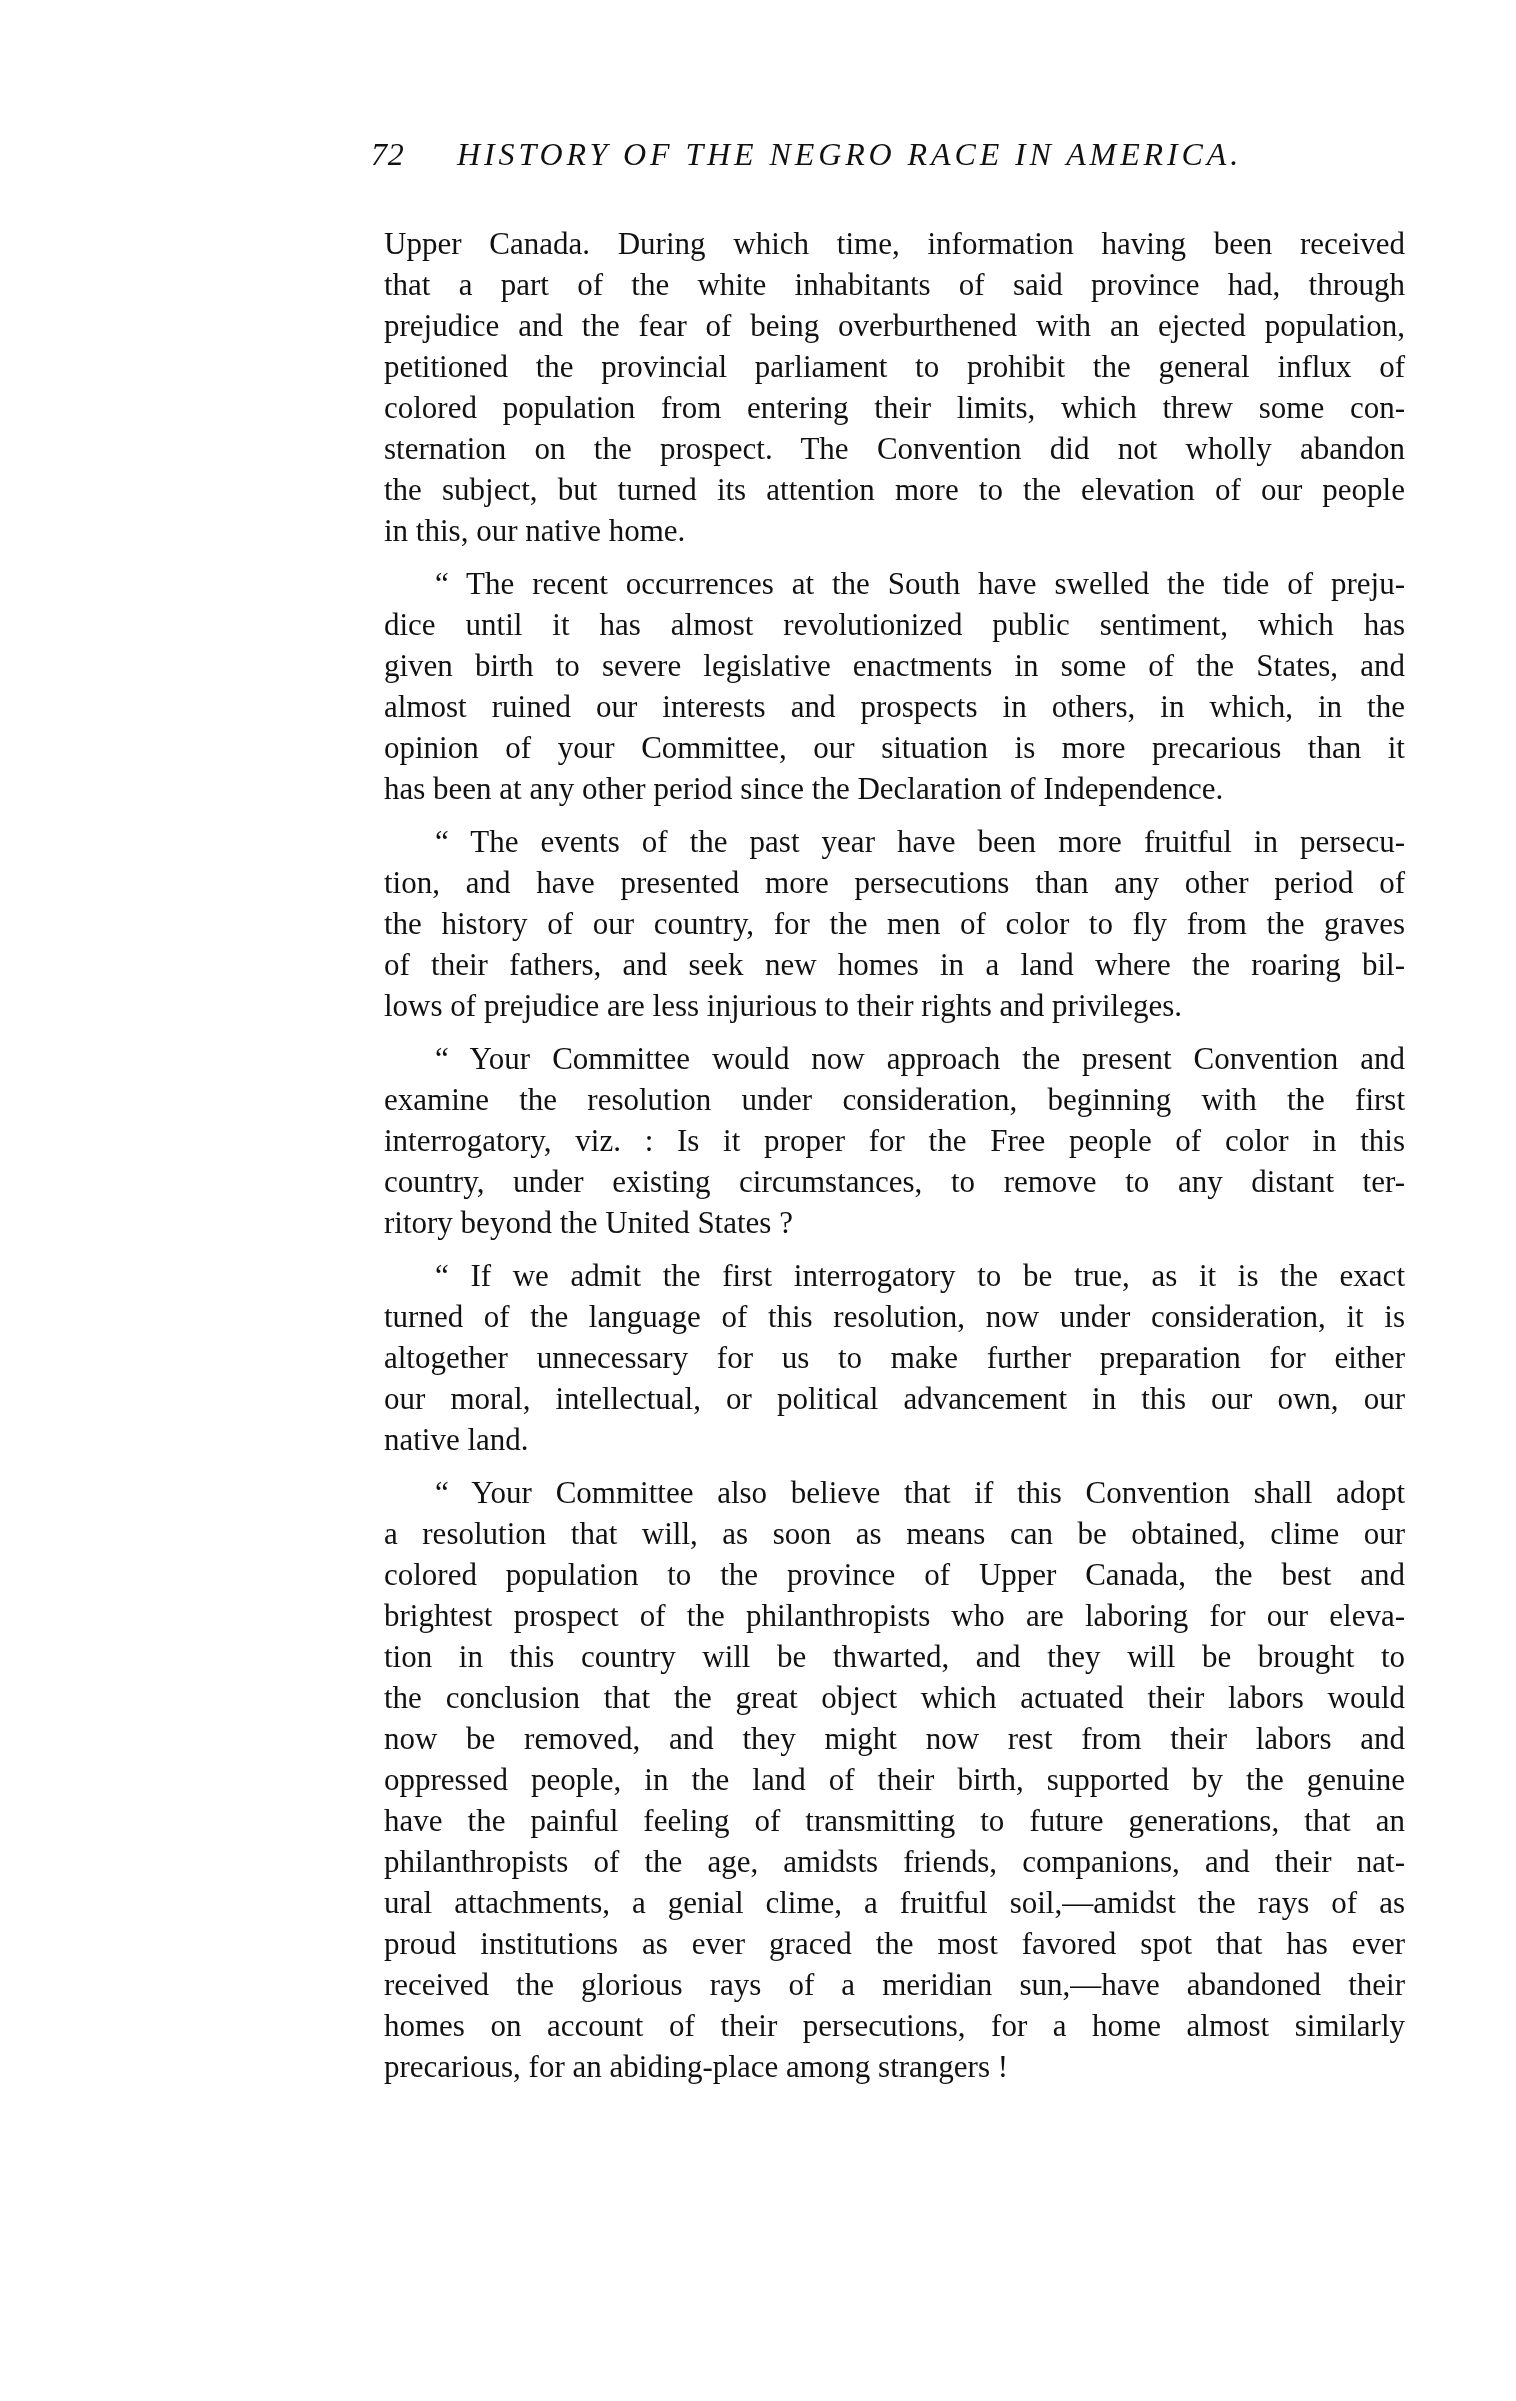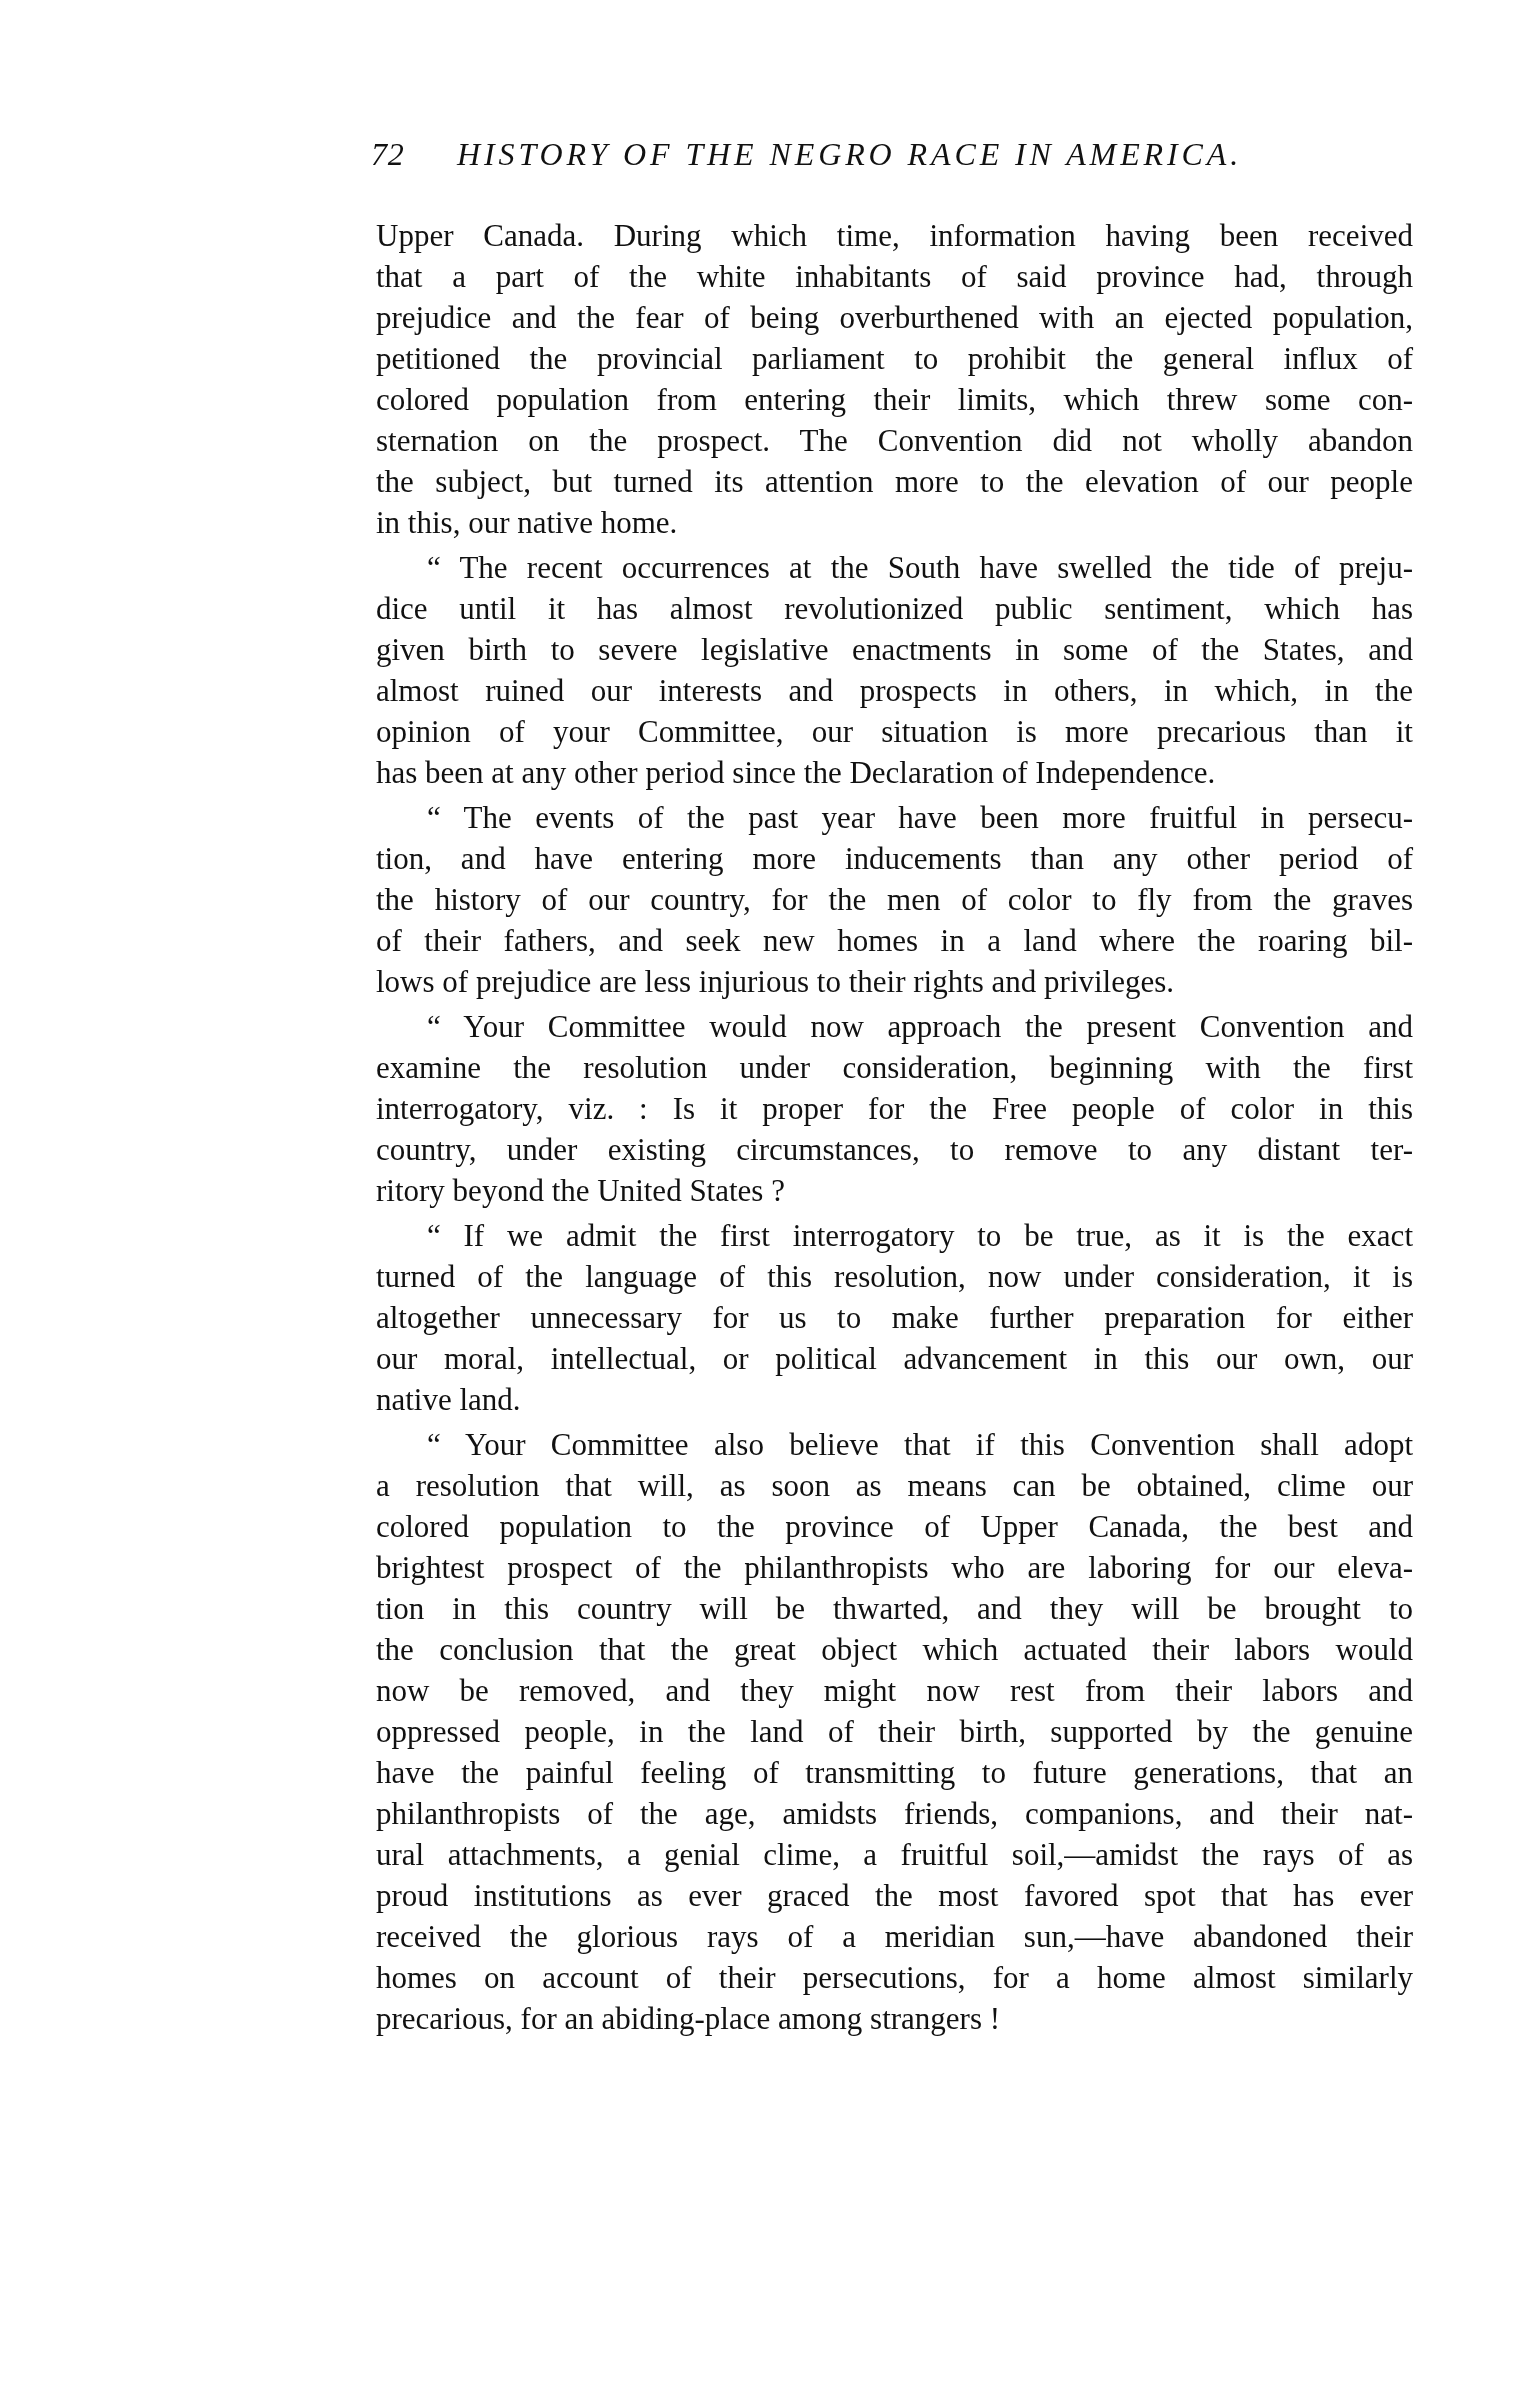--- a/index.html
+++ b/index.html
@@ -10,21 +10,21 @@
     font-family: "Liberation Serif", "DejaVu Serif", serif;
     font-style: italic; font-size: 32px; line-height: 39px; white-space: nowrap;
   }
   .running-head .page-num { display: inline-block; width: 86px; letter-spacing: 0.8px; }
   .running-head .title { letter-spacing: 3.9px; }
   .body-text {
     position: absolute; left: 372px; top: 211px; width: 1045px;
     font-family: "Liberation Serif", "DejaVu Serif", serif;
     font-size: 31px;
   }
-  .para { margin: 4px; padding: 0; }
+  .para { margin: 12px; padding: 0; }
   .line {
     display: block; height: 41px; line-height: 41px;
     text-align: justify; text-align-last: justify; white-space: nowrap;
   }
   .line.first { padding-left: 51px; }
   .line.last { text-align-last: left; }
 </style>
 </head>
 <body>
 
@@ -47,21 +47,21 @@
       <div class="para">
         <span class="line first">“ The recent occurrences at the South have swelled the tide of preju-</span>
         <span class="line">dice until it has almost revolutionized public sentiment, which has</span>
         <span class="line">given birth to severe legislative enactments in some of the States, and</span>
         <span class="line">almost ruined our interests and prospects in others, in which, in the</span>
         <span class="line">opinion of your Committee, our situation is more precarious than it</span>
         <span class="line last">has been at any other period since the Declaration of Independence.</span>
       </div>
       <div class="para">
         <span class="line first">“ The events of the past year have been more fruitful in persecu-</span>
-        <span class="line">tion, and have entering more inducements than any other period of</span>
+        <span class="line">tion, and have presented more persecutions than any other period of</span>
         <span class="line">the history of our country, for the men of color to fly from the graves</span>
         <span class="line">of their fathers, and seek new homes in a land where the roaring bil-</span>
         <span class="line last">lows of prejudice are less injurious to their rights and privileges.</span>
       </div>
       <div class="para">
         <span class="line first">“ Your Committee would now approach the present Convention and</span>
         <span class="line">examine the resolution under consideration, beginning with the first</span>
         <span class="line">interrogatory, viz. : Is it proper for the Free people of color in this</span>
         <span class="line">country, under existing circumstances, to remove to any distant ter-</span>
         <span class="line last">ritory beyond the United States ?</span>

